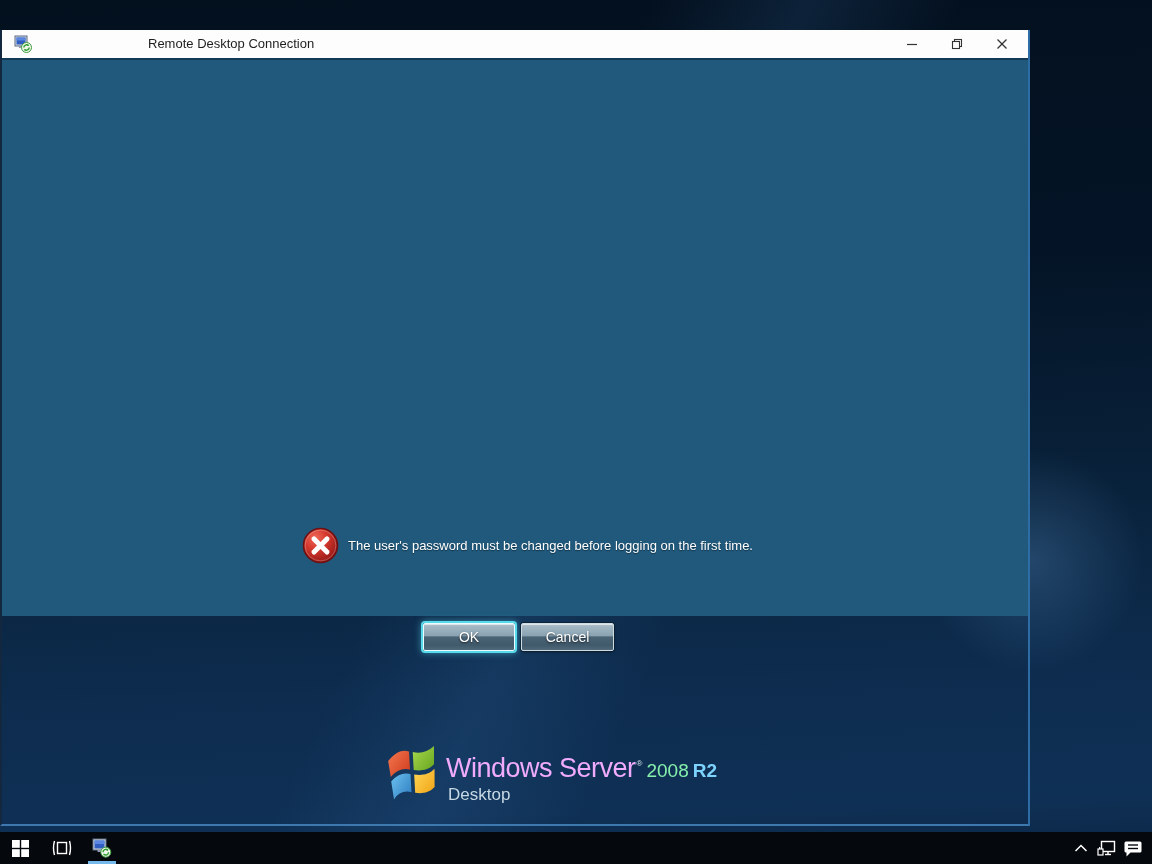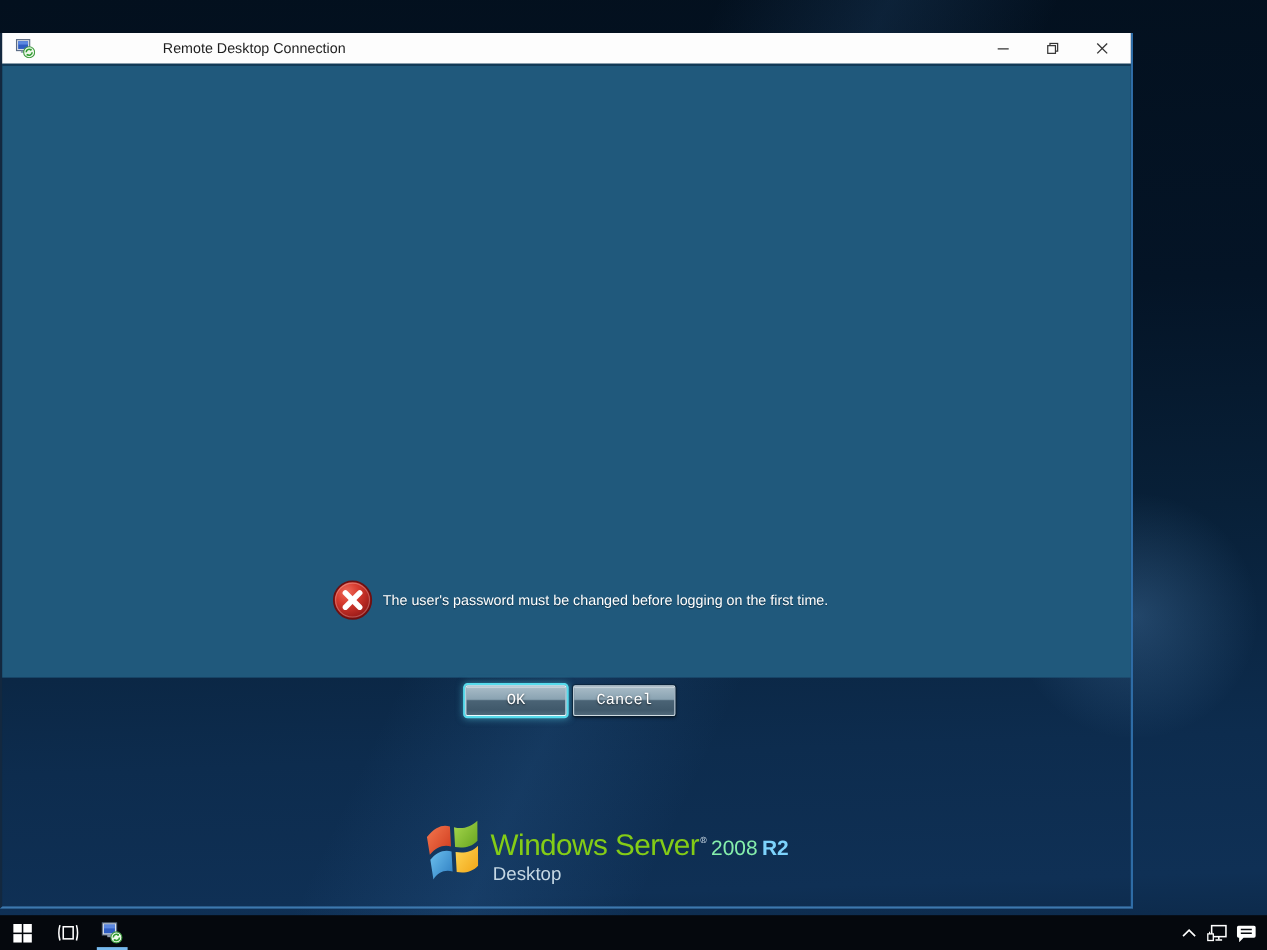--- a/index.html
+++ b/index.html
@@ -47,41 +47,41 @@
   }
   .error-icon { width:37px; height:37px; display:block; }
   .error-text {
     margin-left:9px; font-size:13px; color:#ffffff;
     text-shadow:0 1px 1px rgba(0,0,0,.45); white-space:nowrap;
   }
 
   
   .aero-btn {
     position:absolute; top:563px; height:28px; cursor:pointer;
-    font-family:Liberation Mono, monospace; font-size:14px; color:#ffffff;
+    font-family:Liberation Sans, sans-serif; font-size:14px; color:#ffffff;
     text-shadow:0 1px 2px rgba(0,0,0,.65);
     border:1px solid #cfdbe1; border-radius:2px;
     background:linear-gradient(180deg, #b8c8d2 0%, #a4b8c4 8%, #8aa3b2 45%, #4a6375 50%, #40596b 82%, #50697b 100%);
     box-shadow:0 0 0 1px rgba(8,28,42,.55), 0 1px 3px rgba(0,0,0,.45),
                inset 0 1px 0 rgba(255,255,255,.55);
   }
   .aero-btn.focused {
     box-shadow:0 0 0 2px #57dbec, 0 0 7px 2px rgba(90,220,240,.5),
                inset 0 1px 0 rgba(255,255,255,.55);
     border-color:#eafcff;
   }
   #ok-btn { left:421px; width:92px; }
   #cancel-btn { left:519px; width:93px; }
 
   
   .branding { position:absolute; left:382px; top:684px; display:flex; align-items:flex-start; }
   .brand-flag { width:58px; height:56px; transform:rotate(-6deg); }
   .brand-text { margin-left:4px; margin-top:9px; color:#fff; }
   .brand-line1 { display:flex; align-items:baseline; white-space:nowrap; }
-  .brand-product { font-size:27px; letter-spacing:-0.5px; color:#84cc16; }
+  .brand-product { font-size:27px; letter-spacing:-0.5px; color:#f0abfc; }
   .brand-reg { font-size:8px; color:#d6e4ee; margin-left:1px; margin-right:4px; align-self:flex-start; margin-top:6px; }
   .brand-version { font-size:19px; color:#86efac; }
   .brand-release { font-size:19px; font-weight:bold; color:#7dd3fc; margin-left:4px; }
   .brand-edition { font-size:17px; color:#c6d8e4; margin-top:1px; margin-left:2px; }
 
   
   .taskbar {
     position:absolute; left:0; bottom:0; width:1152px; height:32px;
     background:#05080d; display:flex; align-items:stretch; z-index:5;
   }

